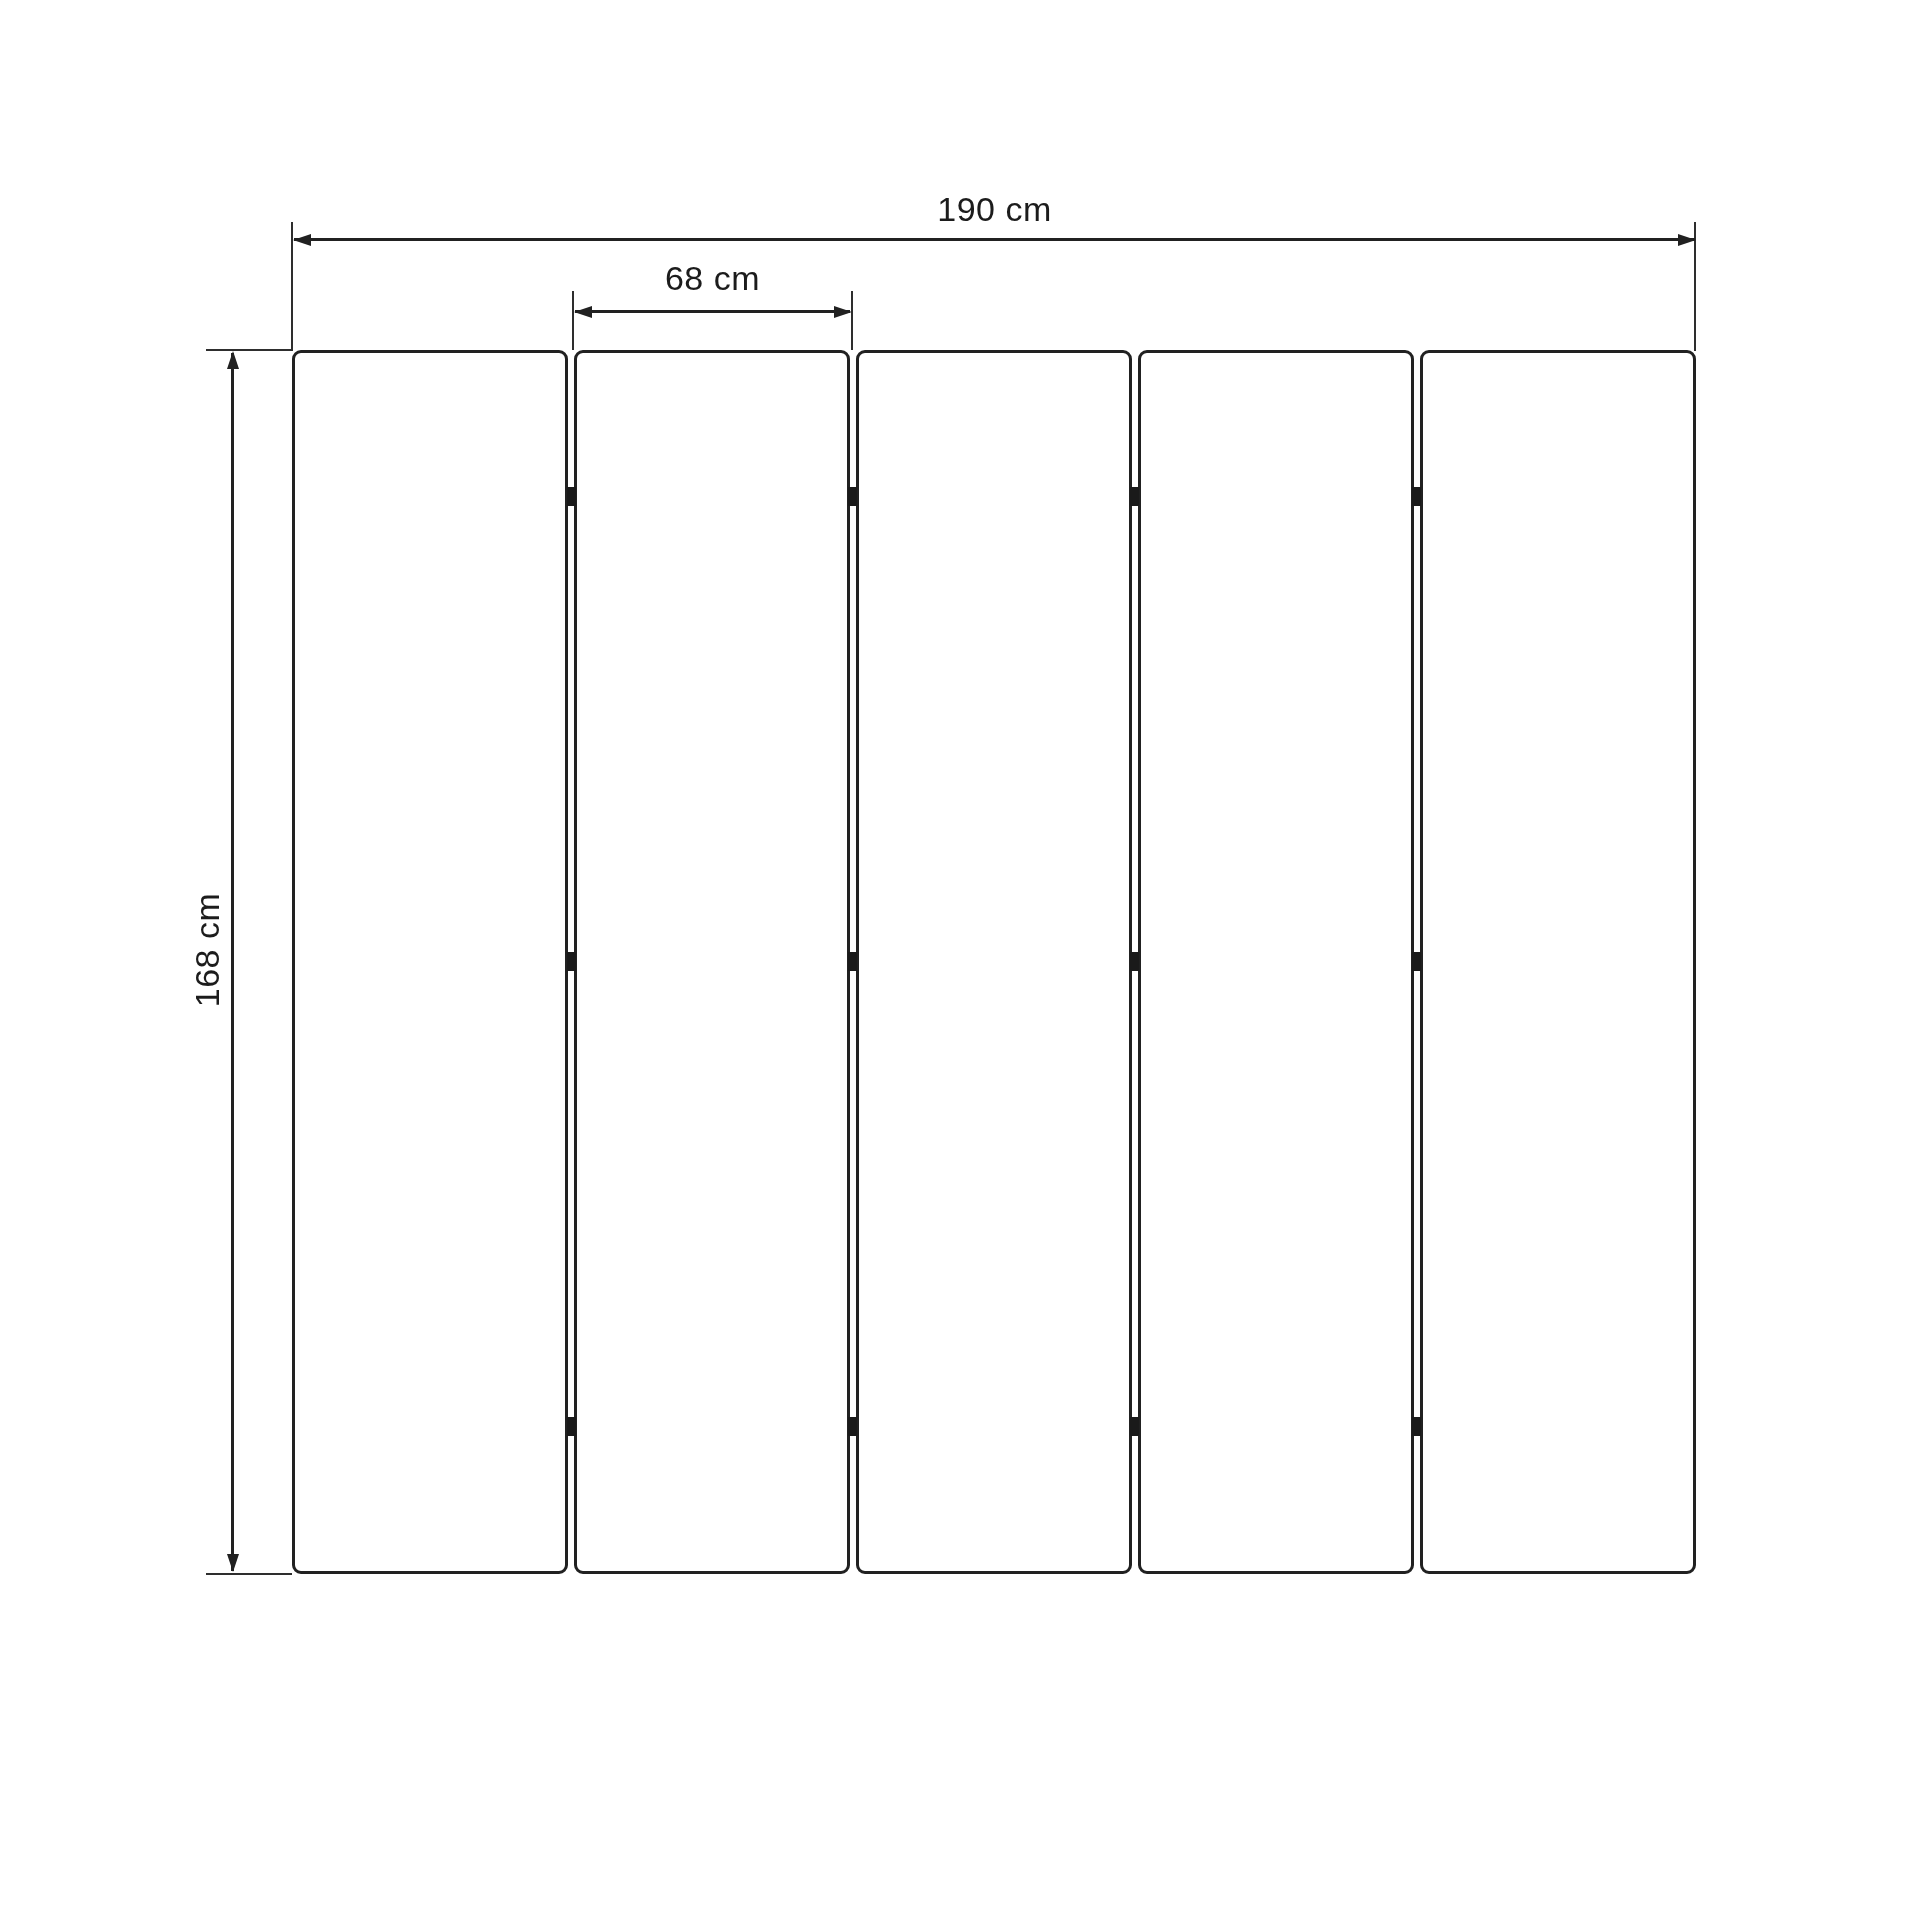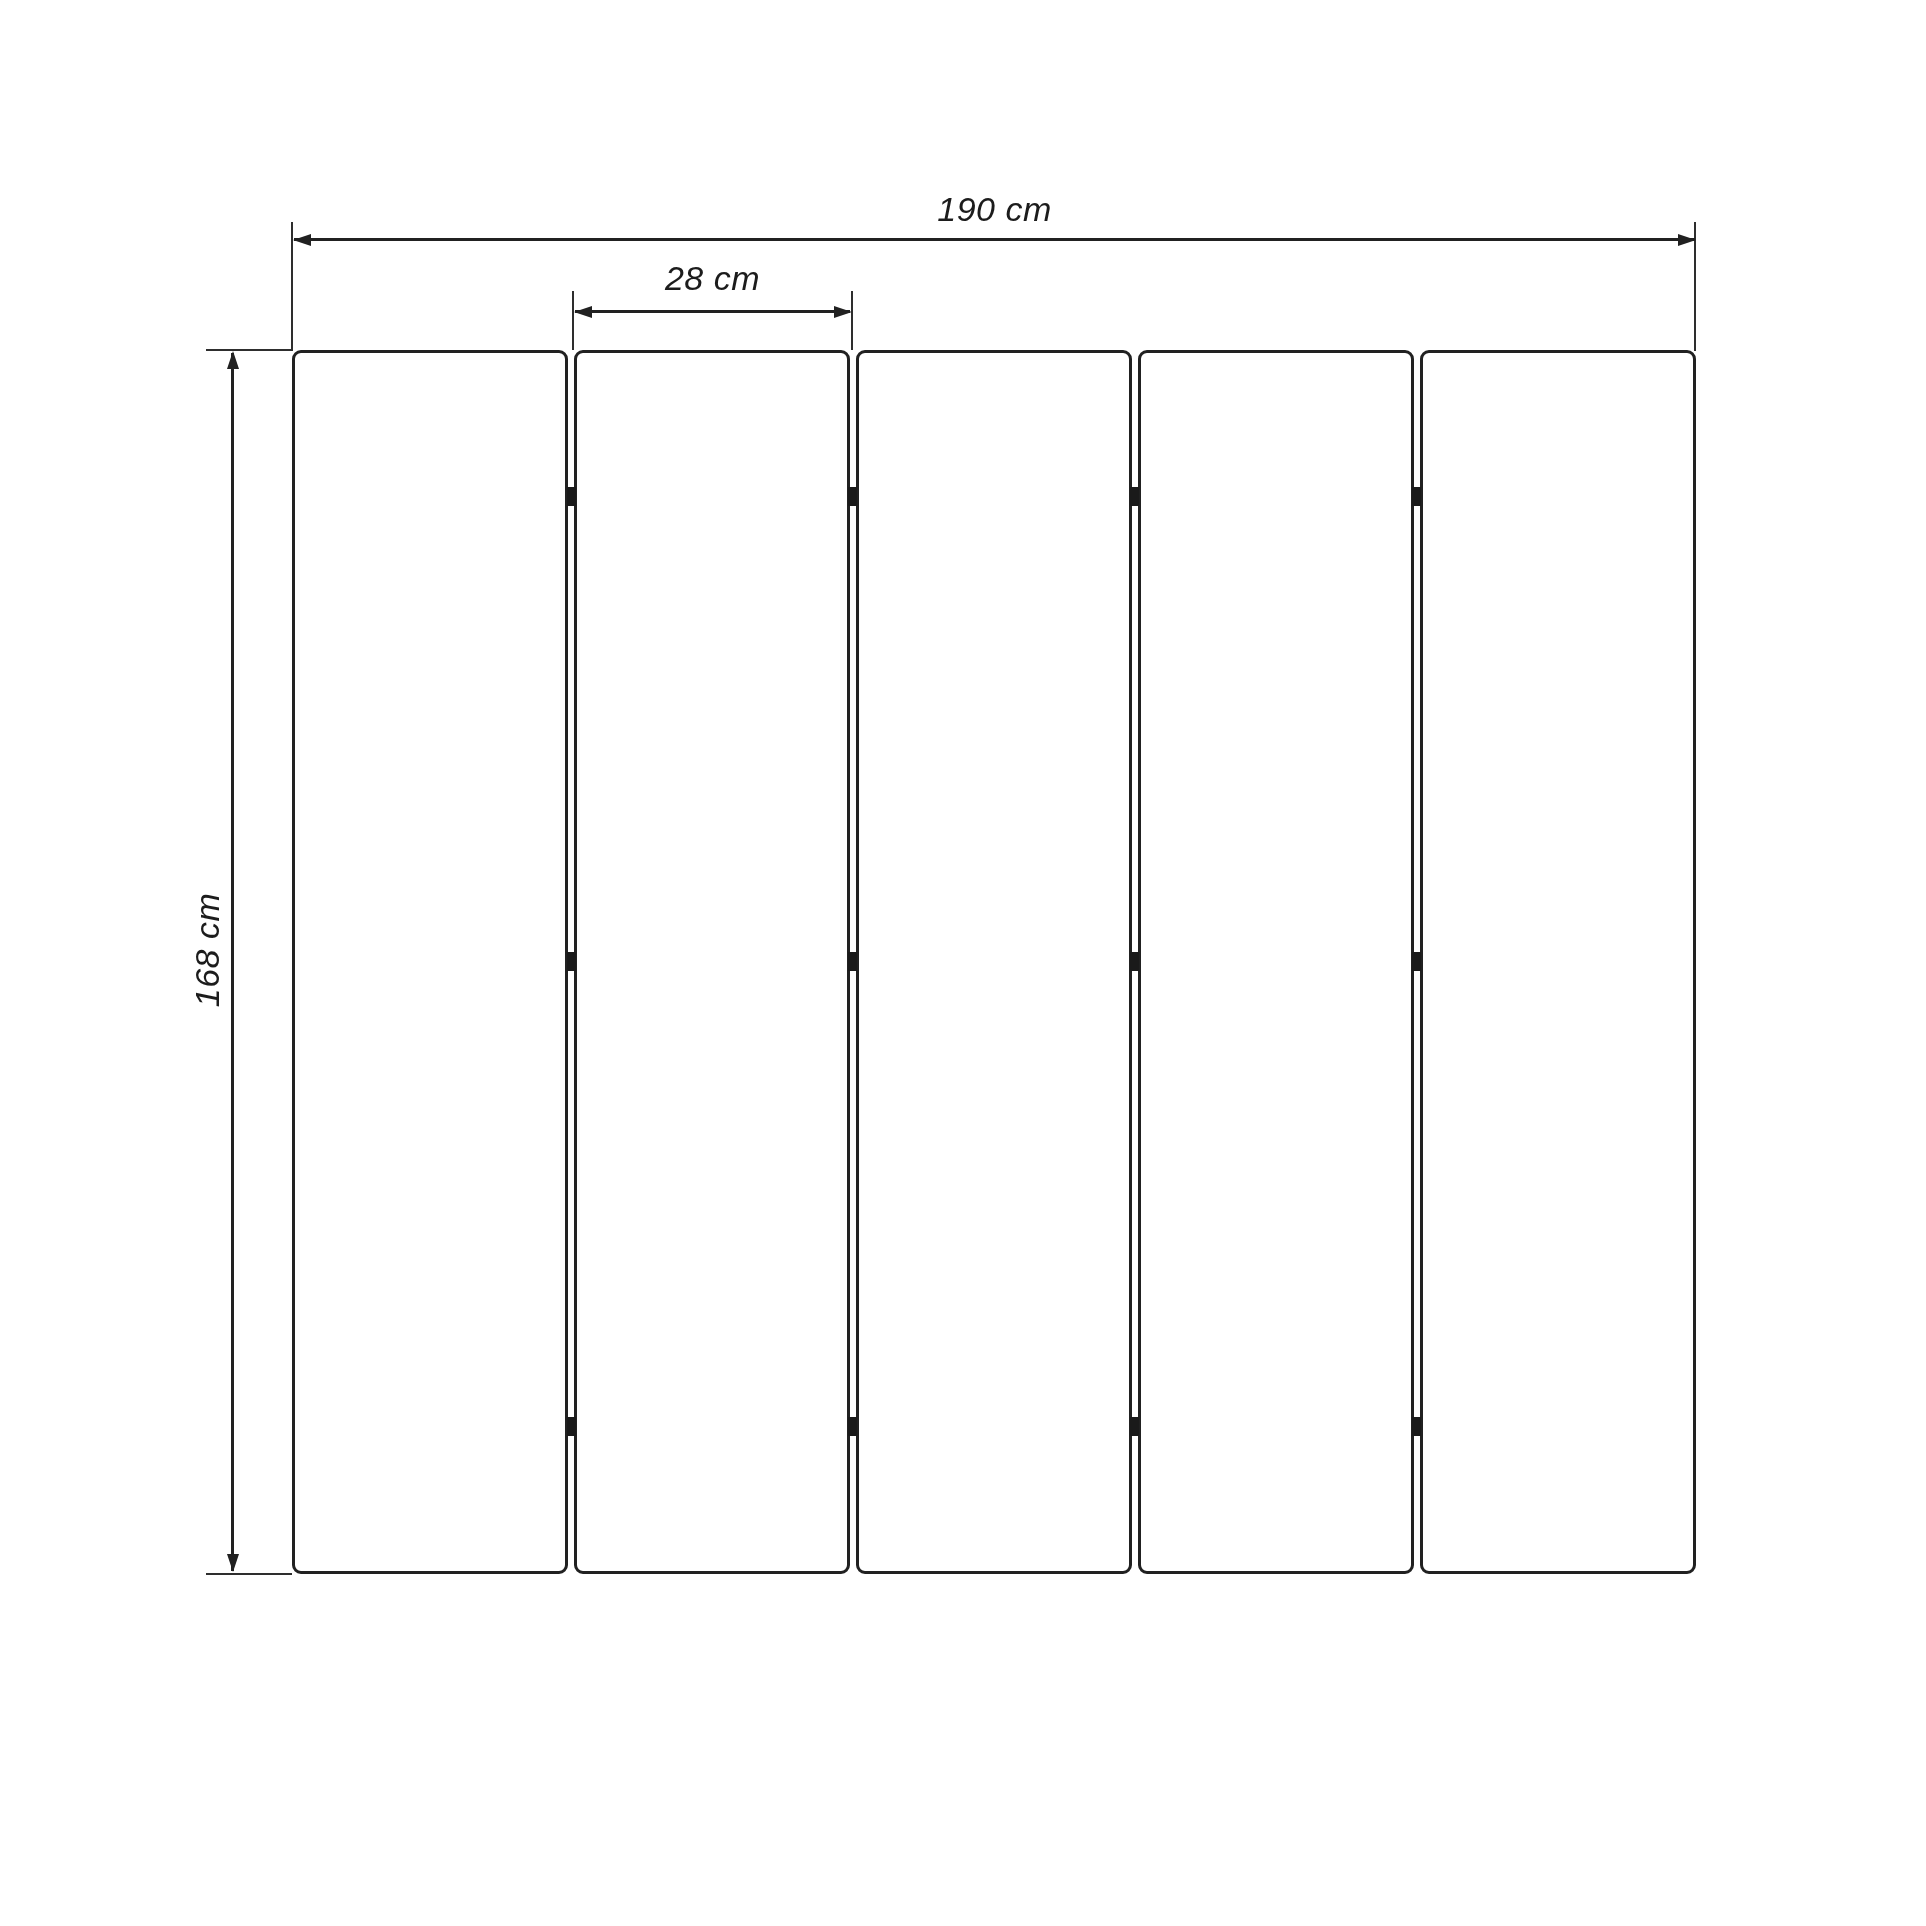--- a/index.html
+++ b/index.html
@@ -8,21 +8,20 @@
     --bg:#ffffff;
   }
   html,body{margin:0;padding:0;background:var(--bg);}
   .canvas{
     position:relative;
     width:1927px;height:1927px;
     background:var(--bg);
     overflow:hidden;
     font-family:"Liberation Sans", sans-serif;
     color:#1c1c1c;
-    font-style:italic;
   }
   
   .panels{
     position:absolute;left:292px;top:350px;
     width:1404px;height:1224px;
     display:flex;gap:6px;
   }
   .panel{
     flex:1;
     border:3px solid var(--line);
@@ -68,21 +67,21 @@
 
 <div class="canvas">
 
   <div class="dim-label" style="left:294px;top:191px;width:1401px;">190 cm</div>
   <div class="ext-v" style="left:291px;top:222px;height:129px;"></div>
   <div class="ext-v" style="left:1694px;top:222px;height:129px;"></div>
   <div class="dimline-h" style="left:294px;top:238px;width:1401px;"></div>
   <div class="arr arr-left" style="left:293px;top:234px;"></div>
   <div class="arr arr-right" style="left:1678px;top:234px;"></div>
 
-  <div class="dim-label" style="left:575px;top:260px;width:275px;">28 cm</div>
+  <div class="dim-label" style="left:575px;top:260px;width:275px;">68 cm</div>
   <div class="ext-v" style="left:572px;top:291px;height:59px;"></div>
   <div class="ext-v" style="left:851px;top:291px;height:59px;"></div>
   <div class="dimline-h" style="left:575px;top:310px;width:275px;"></div>
   <div class="arr arr-left" style="left:574px;top:306px;"></div>
   <div class="arr arr-right" style="left:834px;top:306px;"></div>
 
   <div class="v-label">168 cm</div>
   <div class="ext-h" style="left:206px;top:349px;width:86px;"></div>
   <div class="ext-h" style="left:206px;top:1573px;width:86px;"></div>
   <div class="dimline-v" style="left:231px;top:353px;height:1218px;"></div>

